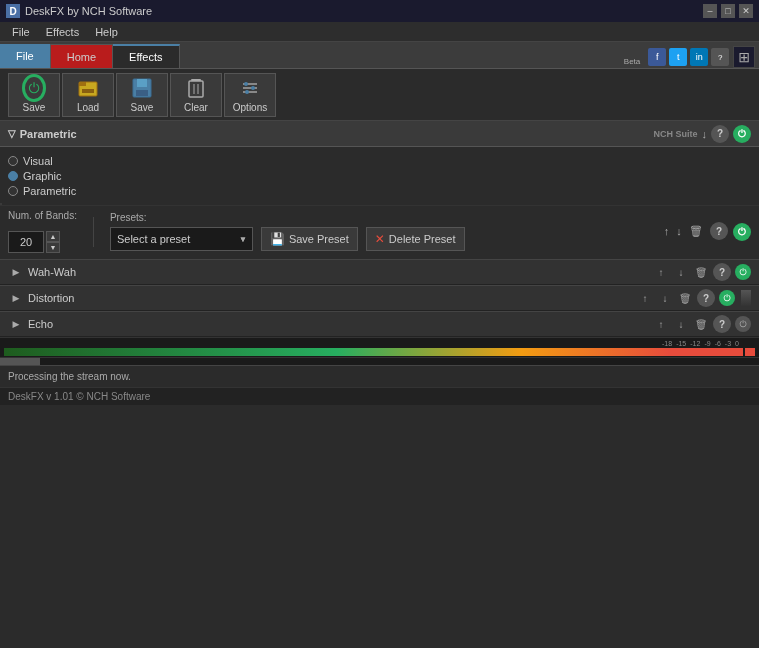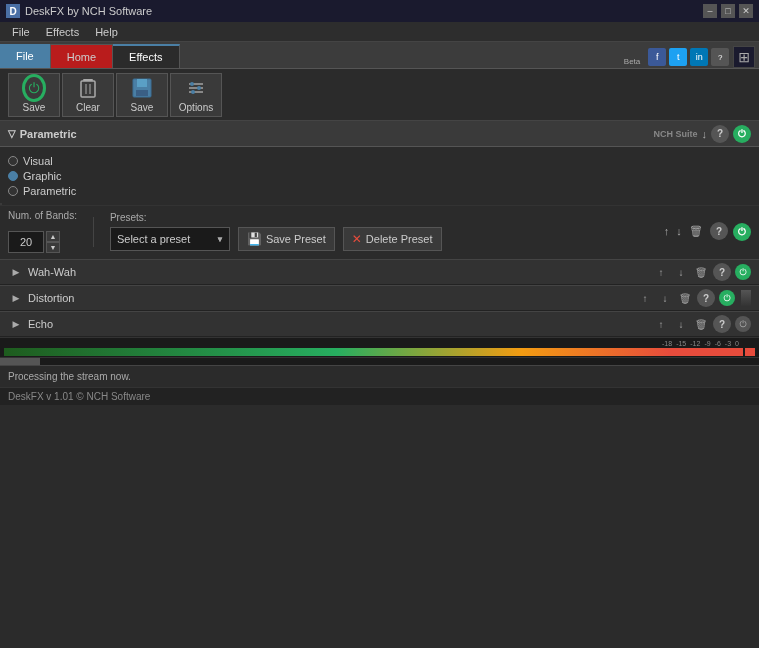--- a/index.html
+++ b/index.html
@@ -309,21 +309,21 @@
     .preset-select {
       background: #1a1a1a;
       border: 1px solid #555;
       color: #ccc;
       padding: 3px 24px 3px 6px;
       font-size: 11px;
       height: 24px;
       cursor: pointer;
       appearance: none;
       position: relative;
-      width: 120px;
+      width: 143px;
     }
     .preset-dropdown-arrow {
       position: relative;
       display: inline-block;
     }
     .preset-dropdown-arrow::after {
       content: '▼';
       position: absolute;
       right: 6px;
       top: 50%;
@@ -534,37 +534,47 @@
 <div class="toolbar">
   <div class="toolbar-btn">
     <div class="toolbar-icon">
       <div class="power-icon">⏻</div>
     </div>
     <span>Save</span>
   </div>
   <div class="toolbar-btn">
     <div class="toolbar-icon" style="font-size:18px;">
       <svg width="22" height="22" viewBox="0 0 22 22">
-        <rect x="6" y="2" width="10" height="2" rx="1" fill="#aaa"></rect>
-        <rect x="4" y="4" width="14" height="16" rx="1" fill="none" stroke="#aaa" stroke-width="1.5"></rect>
-        <line x1="9" y1="7" x2="9" y2="17" stroke="#aaa" stroke-width="1"></line>
-        <line x1="13" y1="7" x2="13" y2="17" stroke="#aaa" stroke-width="1"></line>
+        <rect x="2" y="5" width="18" height="14" rx="1" fill="#c8a820" stroke="#a07010" stroke-width="1"></rect>
+        <rect x="2" y="5" width="7" height="4" rx="0" fill="#a07010"></rect>
+        <rect x="5" y="12" width="12" height="4" rx="0" fill="#8a6010"></rect>
       </svg>
     </div>
-    <span>Clear</span>
+    <span>Load</span>
   </div>
   <div class="toolbar-btn">
     <div class="toolbar-icon" style="font-size:18px;">
       <svg width="22" height="22" viewBox="0 0 22 22">
         <rect x="2" y="2" width="18" height="18" rx="1" fill="#4a7fa5" stroke="#3a6f95" stroke-width="1"></rect>
         <rect x="6" y="2" width="10" height="8" rx="0" fill="#5a9fc5"></rect>
         <rect x="5" y="13" width="12" height="6" rx="0" fill="#3a5f85"></rect>
       </svg>
     </div>
     <span>Save</span>
+  </div>
+  <div class="toolbar-btn">
+    <div class="toolbar-icon" style="font-size:18px;">
+      <svg width="22" height="22" viewBox="0 0 22 22">
+        <rect x="6" y="2" width="10" height="2" rx="1" fill="#aaa"></rect>
+        <rect x="4" y="4" width="14" height="16" rx="1" fill="none" stroke="#aaa" stroke-width="1.5"></rect>
+        <line x1="9" y1="7" x2="9" y2="17" stroke="#aaa" stroke-width="1"></line>
+        <line x1="13" y1="7" x2="13" y2="17" stroke="#aaa" stroke-width="1"></line>
+      </svg>
+    </div>
+    <span>Clear</span>
   </div>
   <div class="toolbar-btn">
     <div class="toolbar-icon" style="font-size:18px;">
       <svg width="22" height="22" viewBox="0 0 22 22">
         <line x1="4" y1="7" x2="18" y2="7" stroke="#888" stroke-width="2"></line>
         <line x1="4" y1="11" x2="18" y2="11" stroke="#888" stroke-width="2"></line>
         <line x1="4" y1="15" x2="18" y2="15" stroke="#888" stroke-width="2"></line>
         <circle cx="7" cy="7" r="2" fill="#4a7fa5"></circle>
         <circle cx="14" cy="11" r="2" fill="#4a7fa5"></circle>
         <circle cx="8" cy="15" r="2" fill="#4a7fa5"></circle>

